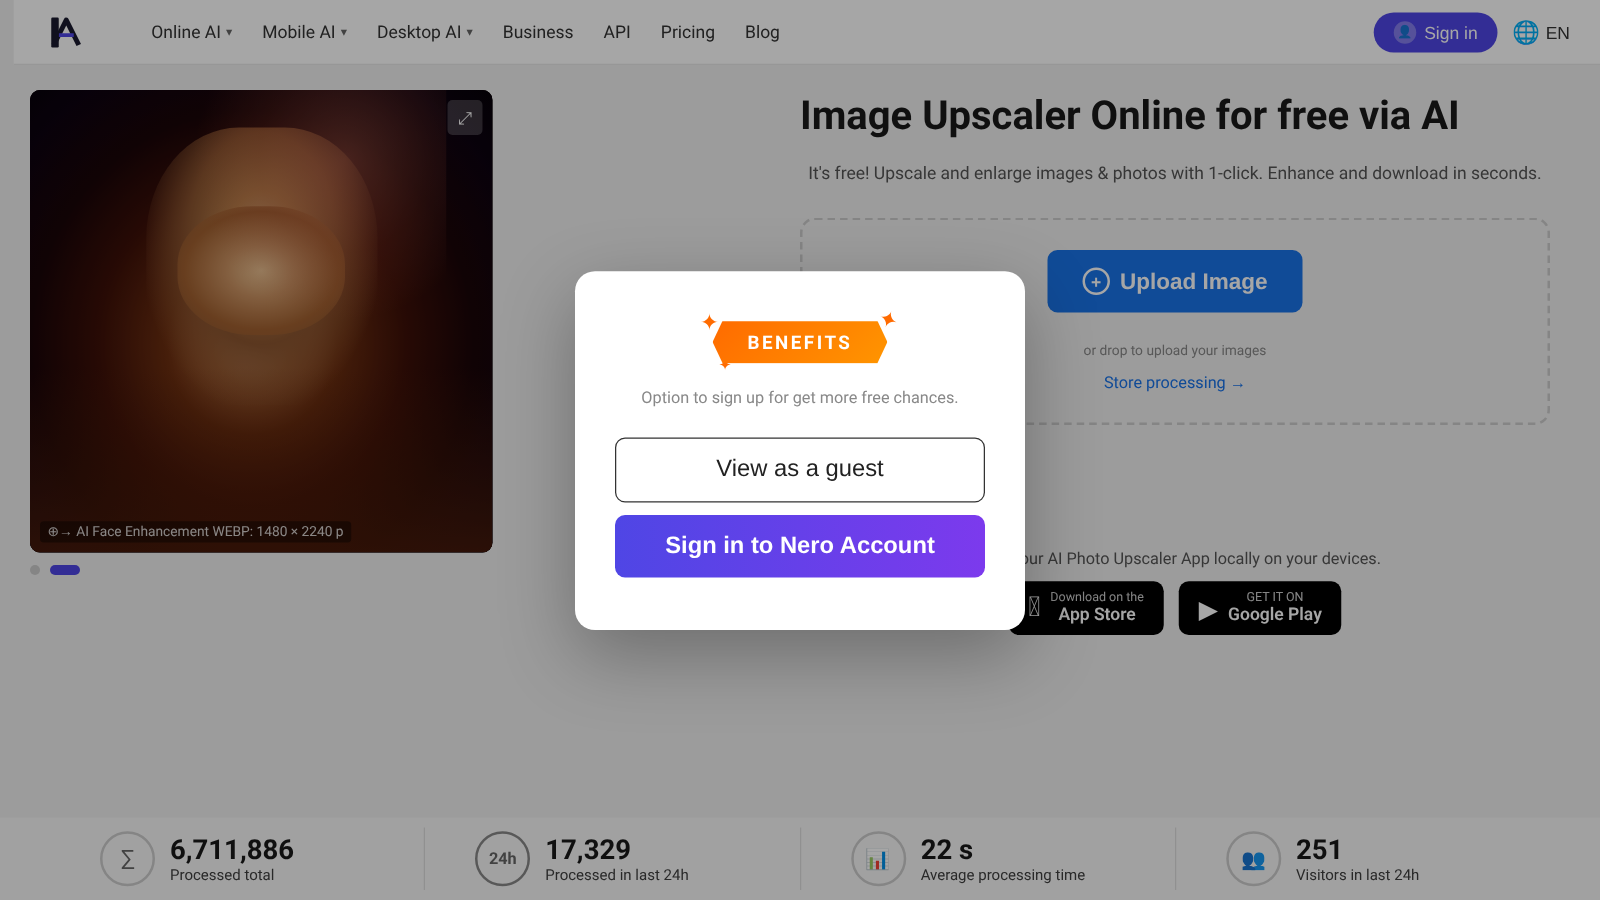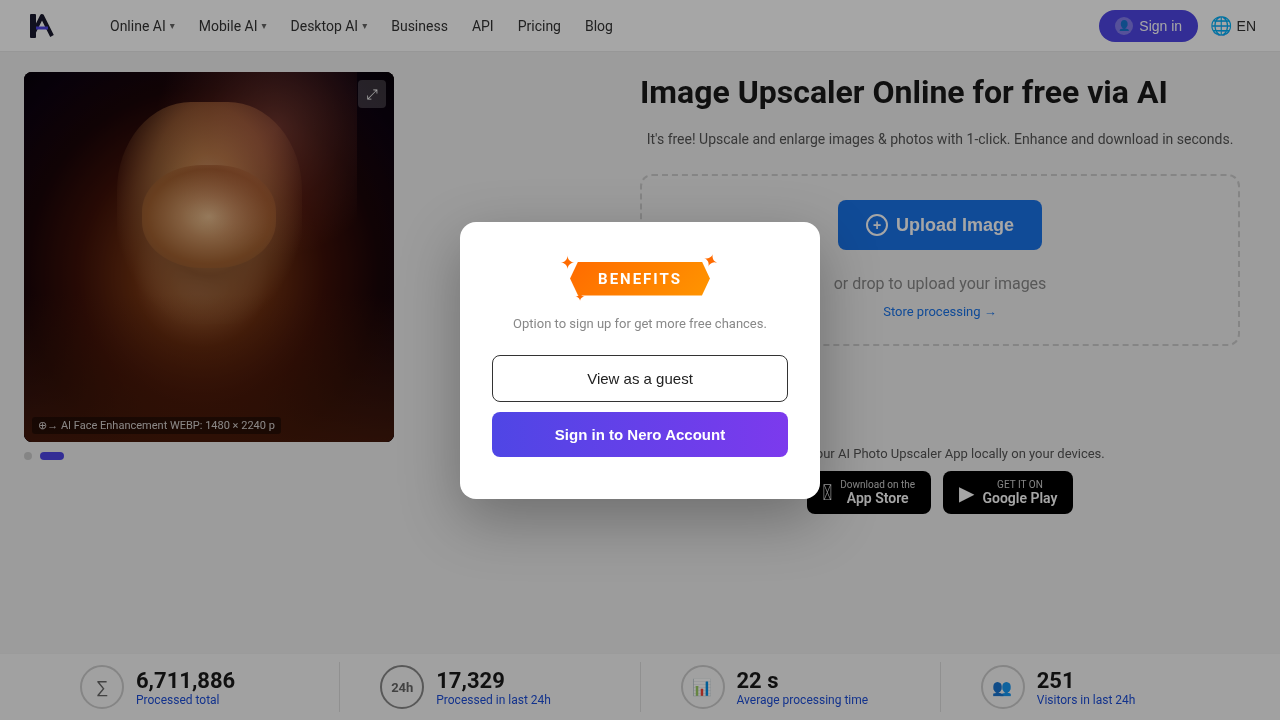--- a/index.html
+++ b/index.html
@@ -1,19 +1,19 @@
 <!DOCTYPE html>
 <html><head>
   <meta charset="utf-8">
   <style>
     * { margin: 0; padding: 0; box-sizing: border-box; }
     body { width: 1280px; height: 720px; overflow: hidden; font-family: -apple-system, BlinkMacSystemFont, 'Segoe UI', Roboto, sans-serif; background: #f0f0f0; position: relative; }
 
     
-    .navbar { display: flex; align-items: center; height: 52px; background: #fff; padding: 0 24px; border-bottom: 1px solid #e8e8e8; gap: 32px; position: relative; z-index: 10; }
+    .navbar { display: flex; align-items: center; height: 52px; background: #fff; padding: 0 24px; border-bottom: 1px solid #e8e8e8; gap: 32px; position: relative; z-index: 10; margin-left: 11px; }
     .navbar-logo { display: flex; align-items: center; margin-right: 8px; }
     .navbar-logo svg { width: 36px; height: 36px; }
     .nav-links { display: flex; align-items: center; gap: 4px; flex: 1; }
     .nav-item { display: flex; align-items: center; gap: 4px; padding: 6px 10px; font-size: 14px; color: #333; cursor: pointer; border-radius: 4px; white-space: nowrap; }
     .nav-item .chevron { font-size: 10px; color: #666; }
     .nav-right { display: flex; align-items: center; gap: 12px; }
     .signin-btn { display: flex; align-items: center; gap: 6px; background: #4f46e5; color: #fff; border: none; border-radius: 20px; padding: 7px 16px; font-size: 14px; cursor: pointer; }
     .signin-btn .user-icon { width: 18px; height: 18px; background: rgba(255,255,255,0.3); border-radius: 50%; display: flex; align-items: center; justify-content: center; font-size: 10px; }
     .lang-btn { display: flex; align-items: center; gap: 4px; font-size: 14px; color: #333; cursor: pointer; background: none; border: none; }
 
@@ -31,21 +31,21 @@
     .dot { width: 8px; height: 8px; border-radius: 50%; background: #ccc; cursor: pointer; }
     .dot.active { background: #4f46e5; width: 24px; border-radius: 4px; }
 
     
     .right-panel { flex: 1; padding: 20px 40px 20px 20px; }
     .hero-title { font-size: 32px; font-weight: 700; color: #1a1a1a; line-height: 1.25; margin-bottom: 16px; }
     .hero-subtitle { font-size: 14px; color: #555; text-align: center; line-height: 1.6; margin-bottom: 24px; }
     .upload-area { border: 2px dashed #ccc; border-radius: 12px; padding: 24px; text-align: center; }
     .upload-btn { display: inline-flex; align-items: center; gap: 8px; background: #1a73e8; color: #fff; border: none; border-radius: 8px; padding: 14px 28px; font-size: 18px; font-weight: 600; cursor: pointer; margin-bottom: 12px; }
     .upload-btn .plus-circle { width: 22px; height: 22px; border-radius: 50%; border: 2px solid #fff; display: flex; align-items: center; justify-content: center; font-size: 14px; }
-    .drop-text { font-size: 16px; color: #888; margin-bottom: 8px; }
+    .drop-text { font-size: 11px; color: #888; margin-bottom: 8px; }
     .batch-link { color: #1a73e8; font-size: 13px; cursor: pointer; }
 
     .avatars { display: flex; align-items: center; gap: -4px; margin-top: 16px; }
     .avatar { width: 32px; height: 32px; border-radius: 50%; border: 2px solid #fff; background: #ccc; margin-left: -6px; }
     .avatar:first-child { margin-left: 0; }
     .avatar-chevron { margin-left: 6px; color: #666; cursor: pointer; }
     .share-btn { width: 32px; height: 32px; border-radius: 50%; border: 1px solid #ddd; display: flex; align-items: center; justify-content: center; cursor: pointer; color: #666; }
 
     
     .app-section { text-align: center; padding: 12px 0 8px; }
@@ -56,38 +56,38 @@
     .app-btn-small { font-size: 10px; opacity: 0.8; }
     .app-btn-large { font-size: 14px; font-weight: 600; }
     .google-btn { background: #000; }
 
     
     .stats { display: flex; align-items: center; justify-content: center; gap: 0; padding: 12px 40px; background: #f8f8f8; border-top: 1px solid #eee; }
     .stat-item { display: flex; align-items: center; gap: 12px; padding: 0 40px; flex: 1; }
     .stat-icon { width: 44px; height: 44px; border-radius: 50%; border: 2px solid #ccc; display: flex; align-items: center; justify-content: center; font-size: 18px; color: #666; flex-shrink: 0; }
     .stat-text { display: flex; flex-direction: column; }
     .stat-num { font-size: 22px; font-weight: 700; color: #1a1a1a; }
-    .stat-label { font-size: 12px; color: #1d4ed8; }
+    .stat-label { font-size: 12px; color: #404040; }
     .stat-divider { width: 1px; height: 50px; background: #ddd; }
 
     
     .overlay { position: absolute; inset: 0; background: rgba(0,0,0,0.35); z-index: 20; display: flex; align-items: center; justify-content: center; }
 
     
     .modal { background: #fff; border-radius: 16px; width: 360px; padding: 40px 32px 32px; display: flex; flex-direction: column; align-items: center; position: relative; box-shadow: 0 20px 60px rgba(0,0,0,0.3); }
     .benefits-badge { position: relative; margin-bottom: 20px; }
     .benefits-banner { background: linear-gradient(135deg, #ff6b00, #ff9500); color: #fff; font-size: 15px; font-weight: 700; letter-spacing: 2px; padding: 8px 28px; border-radius: 4px; clip-path: polygon(8px 0%, calc(100% - 8px) 0%, 100% 50%, calc(100% - 8px) 100%, 8px 100%, 0% 50%); }
     .star-decoration { position: absolute; color: #ff6b00; font-size: 18px; }
     .star-tl { top: -10px; left: -10px; }
     .star-tr { top: -12px; right: -8px; transform: rotate(20deg); }
     .star-bl { bottom: -8px; left: 5px; font-size: 12px; }
     .modal-title { font-size: 18px; font-weight: 600; color: #222; margin-bottom: 10px; text-align: center; }
     .modal-title .highlight { color: #ff4444; }
     .modal-subtitle { font-size: 13px; color: #888; margin-bottom: 24px; text-align: left; }
-    .modal-btn { width: 100%; padding: 14px; border-radius: 8px; font-size: 15px; font-weight: 500; cursor: pointer; margin-bottom: 10px; }
+    .modal-btn { width: 100%; padding: 14px; border-radius: 8px; font-size: 19px; font-weight: 500; cursor: pointer; margin-bottom: 10px; }
     .guest-btn { background: #fff; border: 1.5px solid #333; color: #222; }
     .signin-modal-btn { background: linear-gradient(90deg, #4f46e5, #7c3aed); border: none; color: #fff; font-weight: 600; }
     .portrait-canvas { width: 100%; height: 100%; background: 
       radial-gradient(circle at 50% 20%, #c4956a 0%, #8b5e3c 15%, #4a2010 35%, #1a0808 55%, #0d0515 80%, #080310 100%);
     }
   </style>
 </head>
 <body>
 
 <nav class="navbar">

